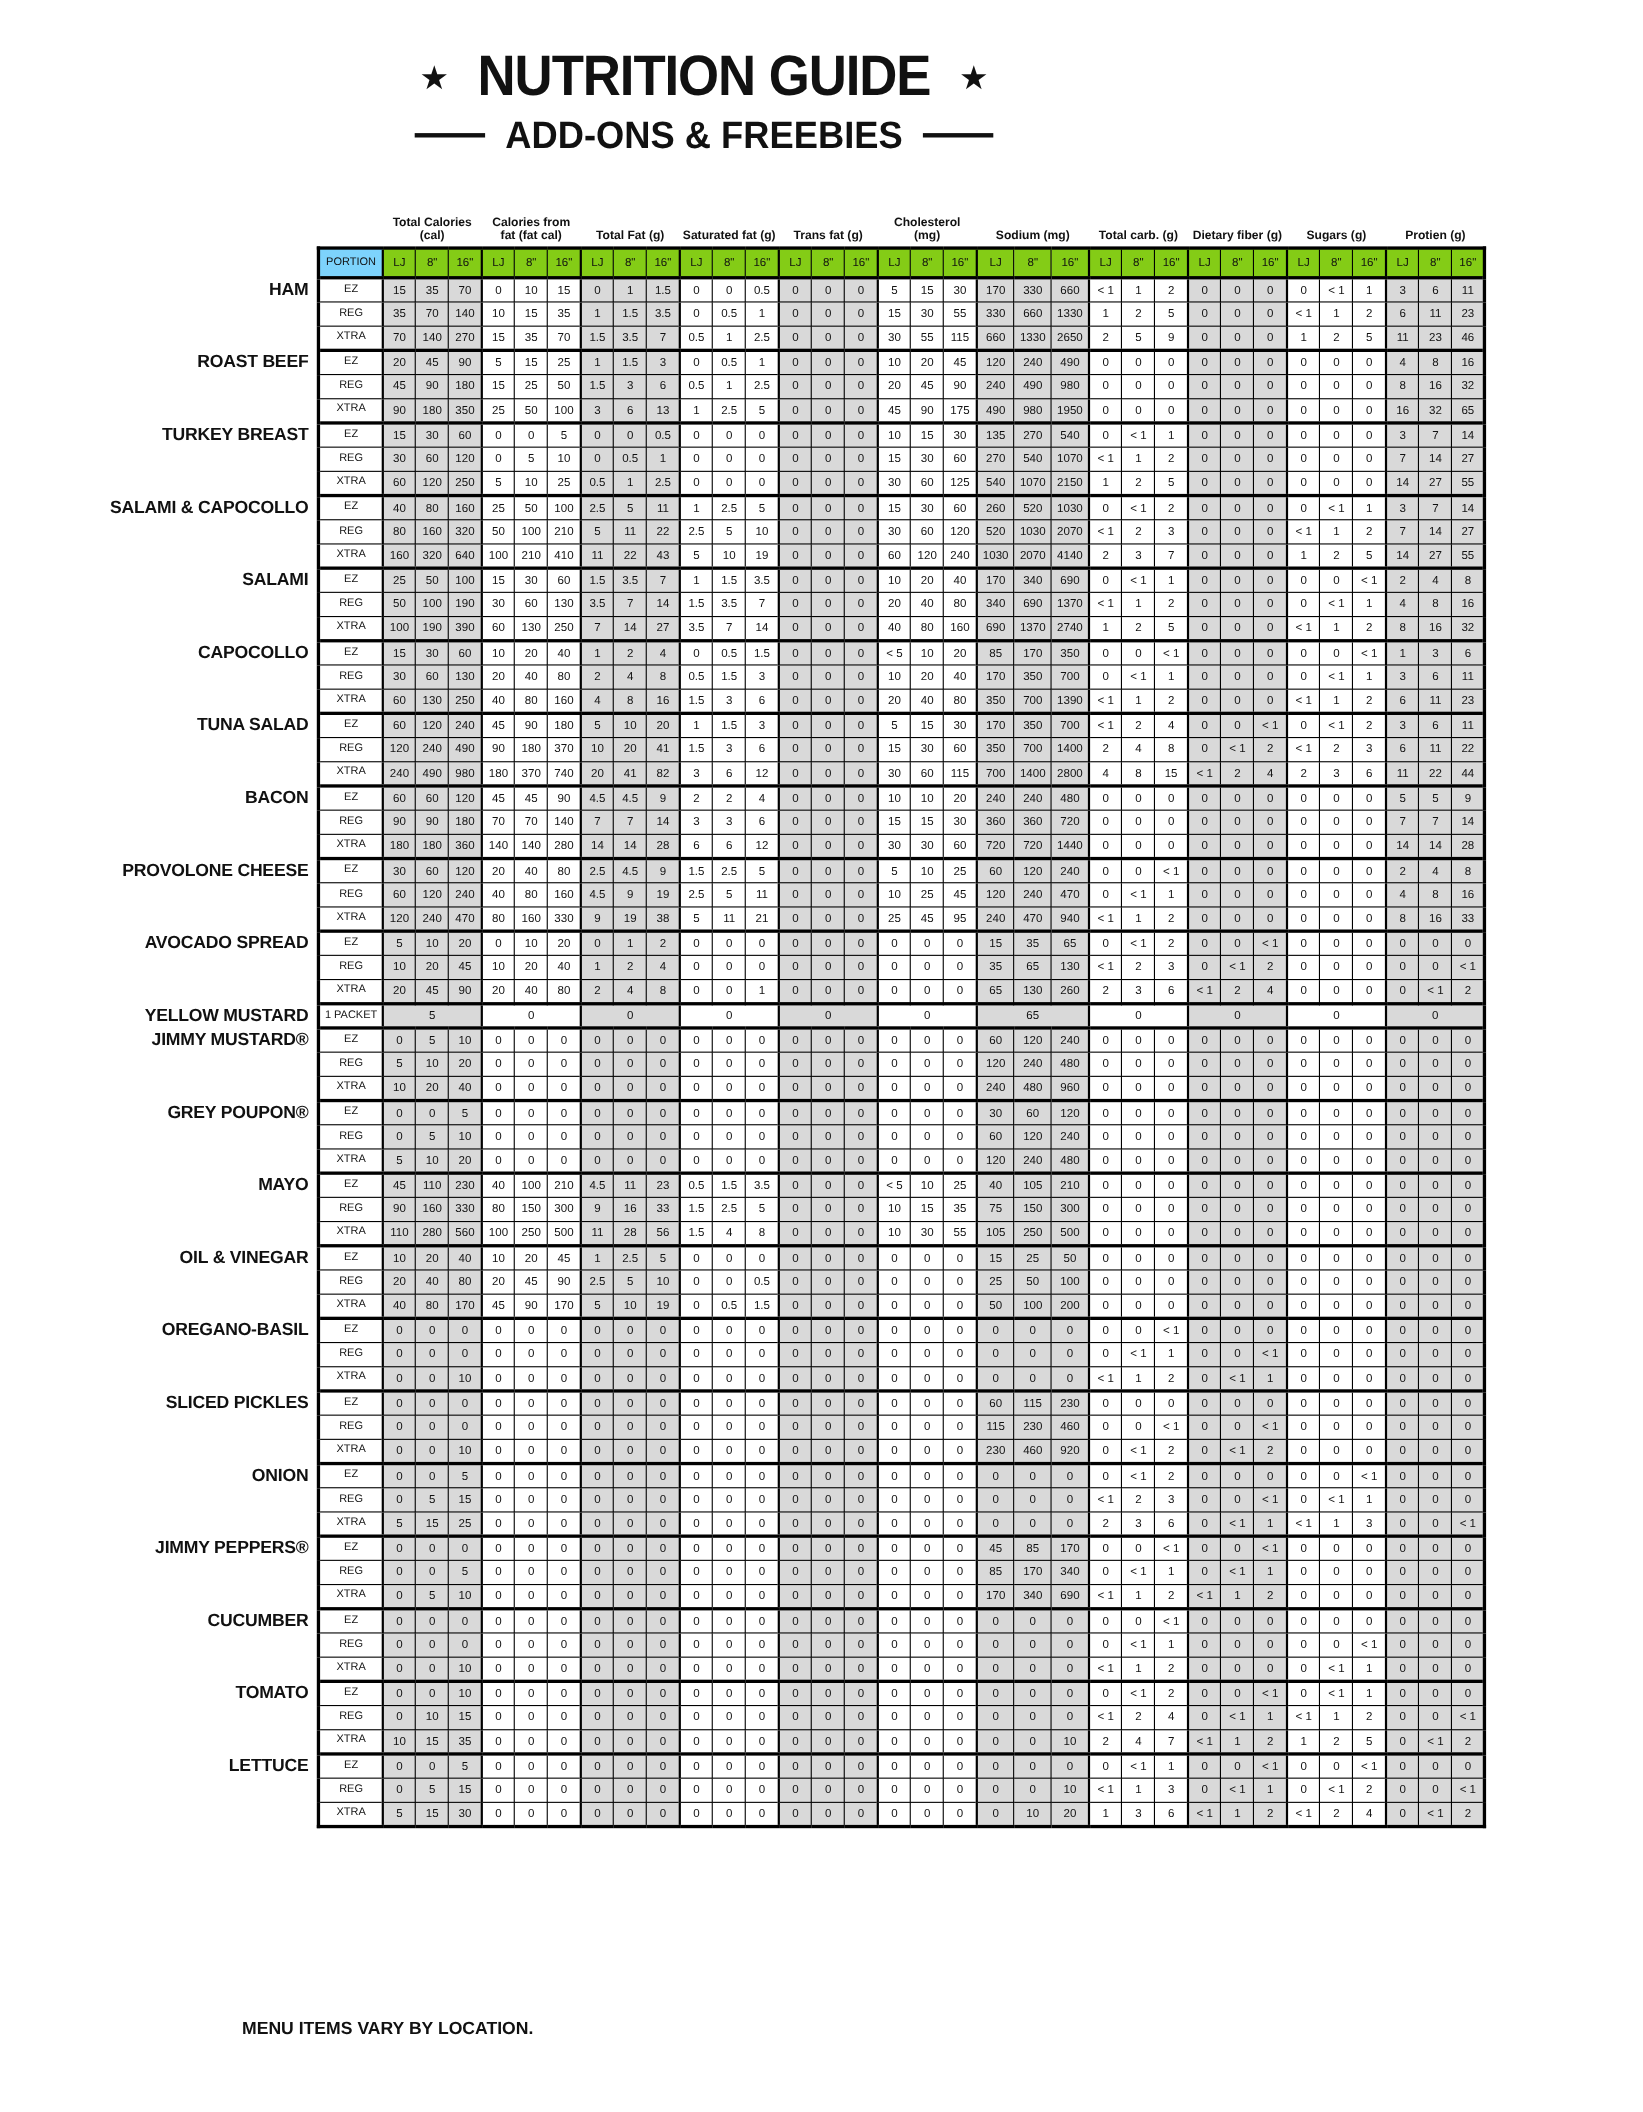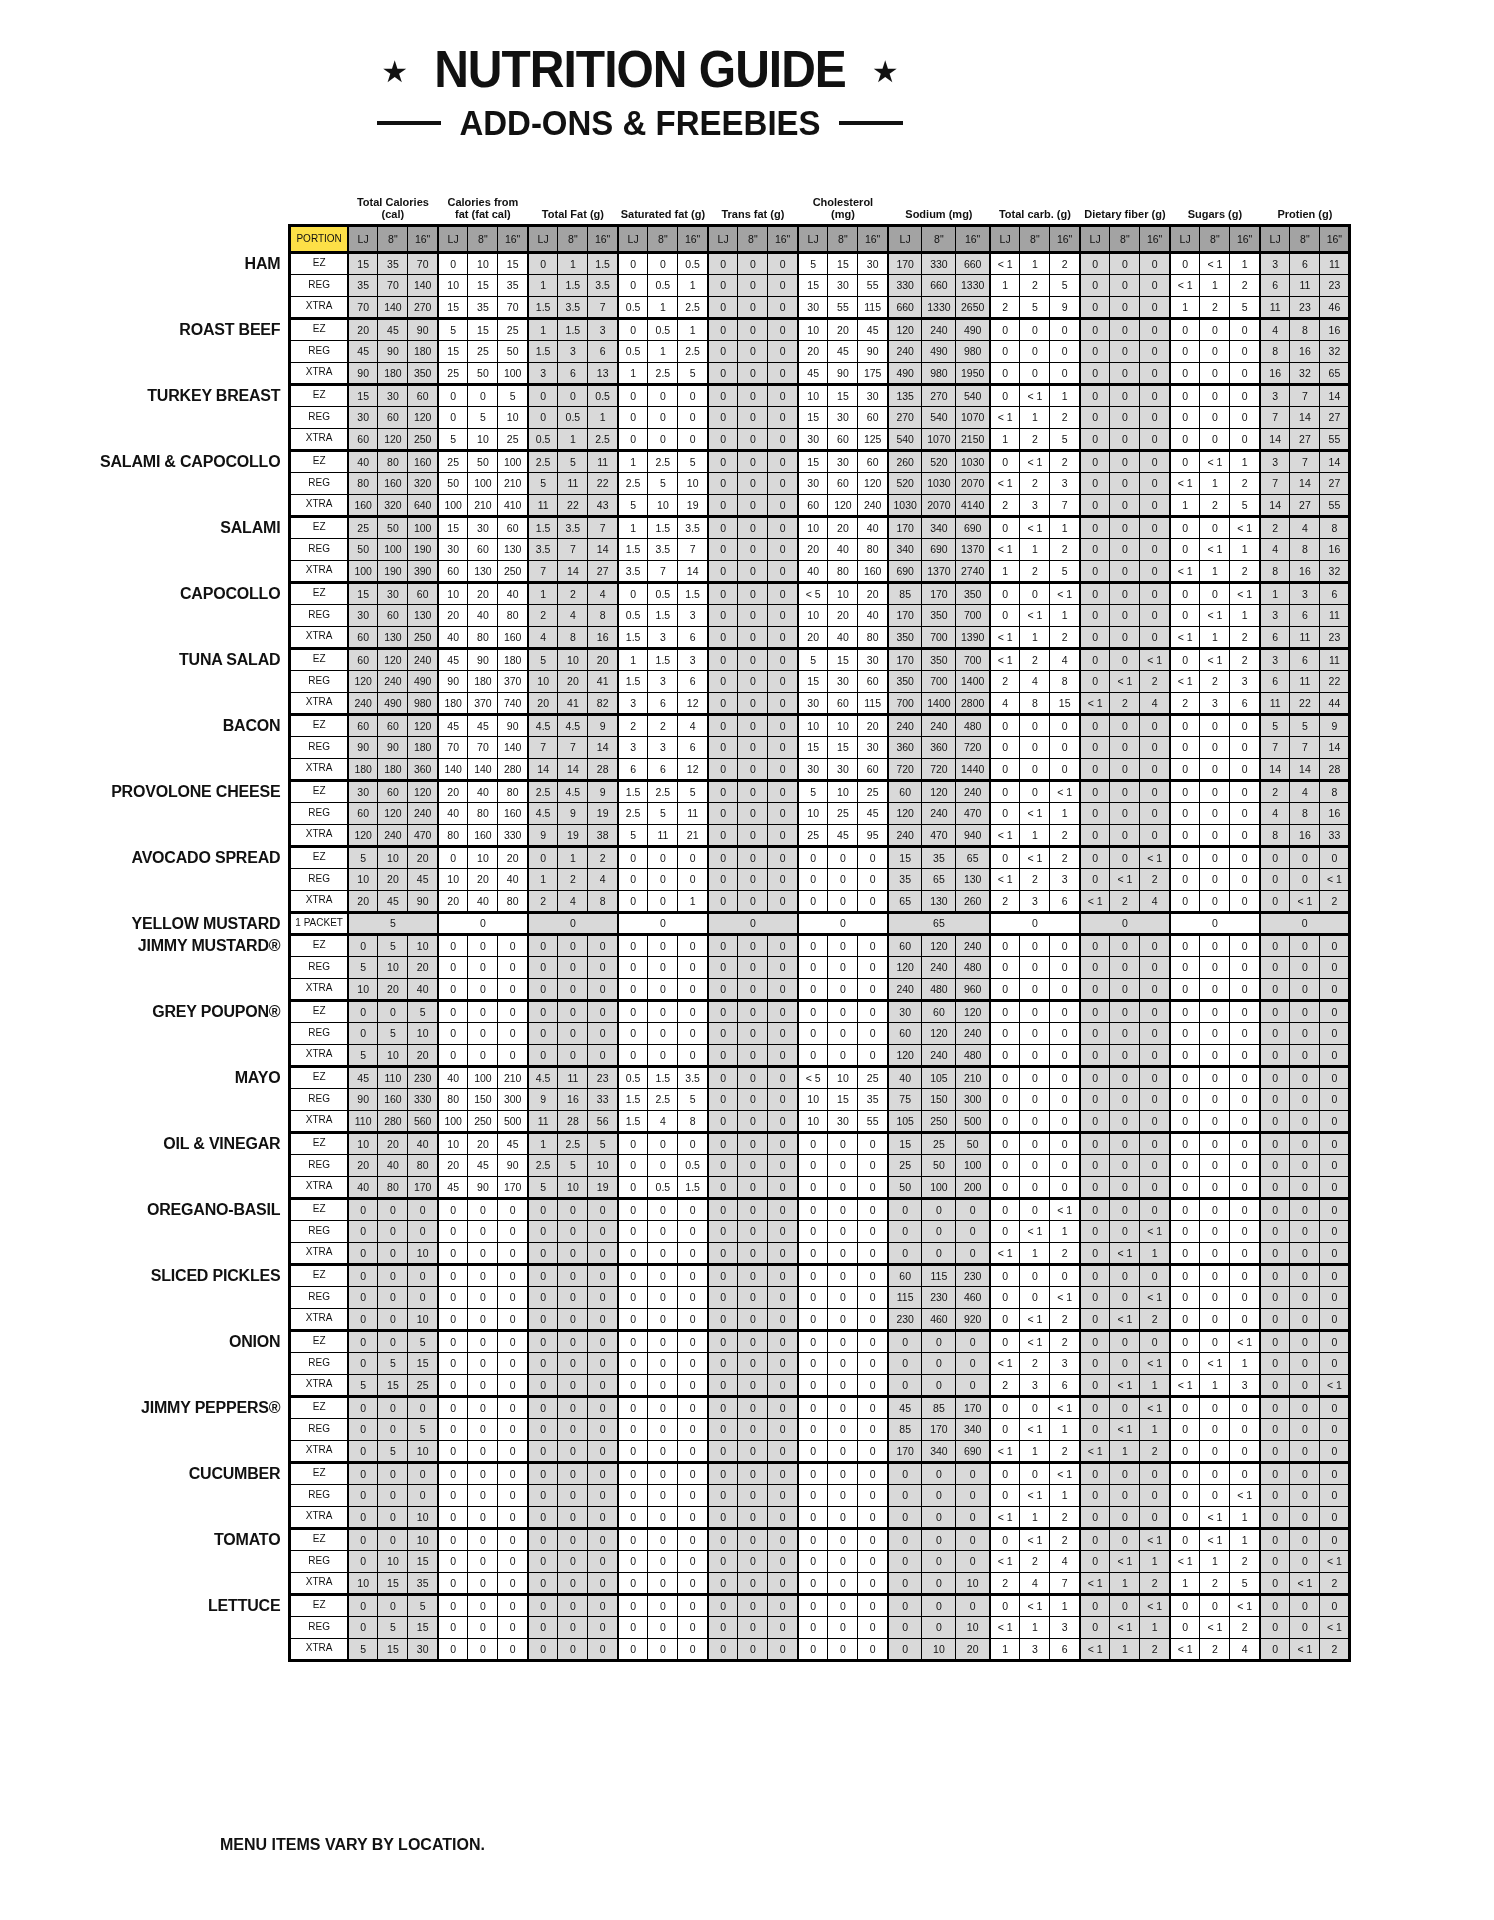--- a/index.html
+++ b/index.html
@@ -29,23 +29,23 @@
   td.port  { width:58px; }
   td.d     { width:30px; }
   td.w34   { width:34px; }
   
   td.ghead {
     border:none; background:#fff; font-weight:bold; font-size:11px;
     vertical-align:bottom; padding:0 2px 3px 2px; line-height:1.12;
   }
   
   td.shead {
-    background:#a3a3a3; border:1px solid #000; height:27px; font-size:10.5px;
+    background:#84cc16; border:1px solid #000; height:27px; font-size:10.5px;
   }
-  td.porthead { background:#fde047; border:1px solid #000; font-size:10px; }
+  td.porthead { background:#7dd3fc; border:1px solid #000; font-size:10px; }
   
   td.cell { border:1px solid #000; height:22px; background:#fff; }
   td.shaded { background:#d9d9d9; }
   td.portcell { border:1px solid #000; background:#fff; font-size:10px; line-height:1.05; padding:1px; }
   
   td.lblcell {
     border:none; background:#fff; text-align:right; padding-right:8px;
     font-weight:bold; font-size:16px; vertical-align:top; white-space:nowrap;
     padding-top:3px; letter-spacing:-0.2px;
   }

